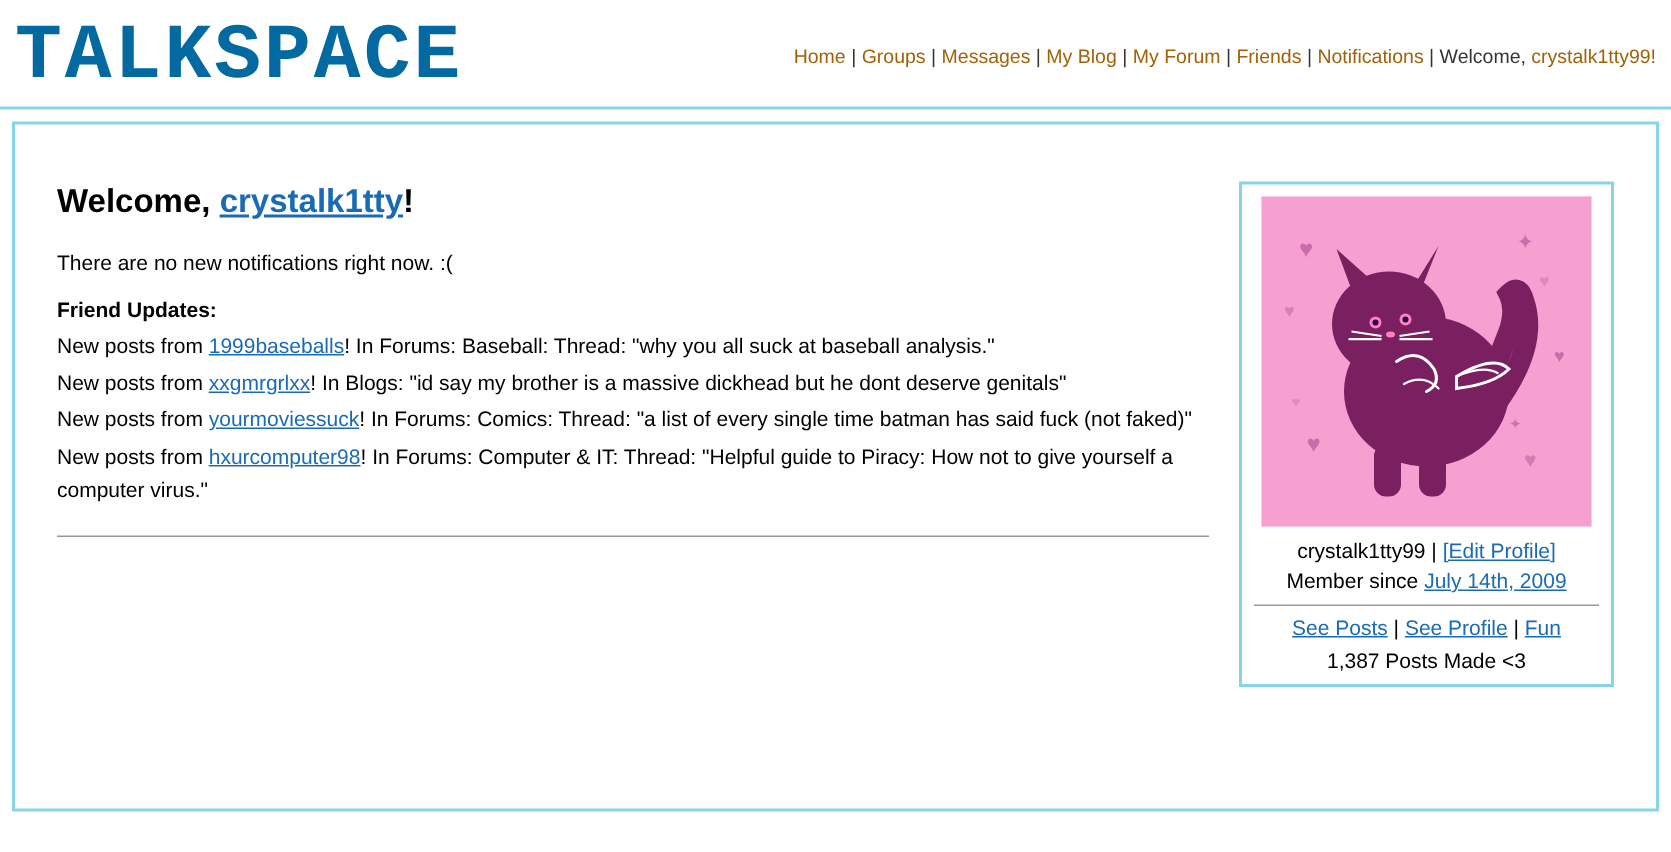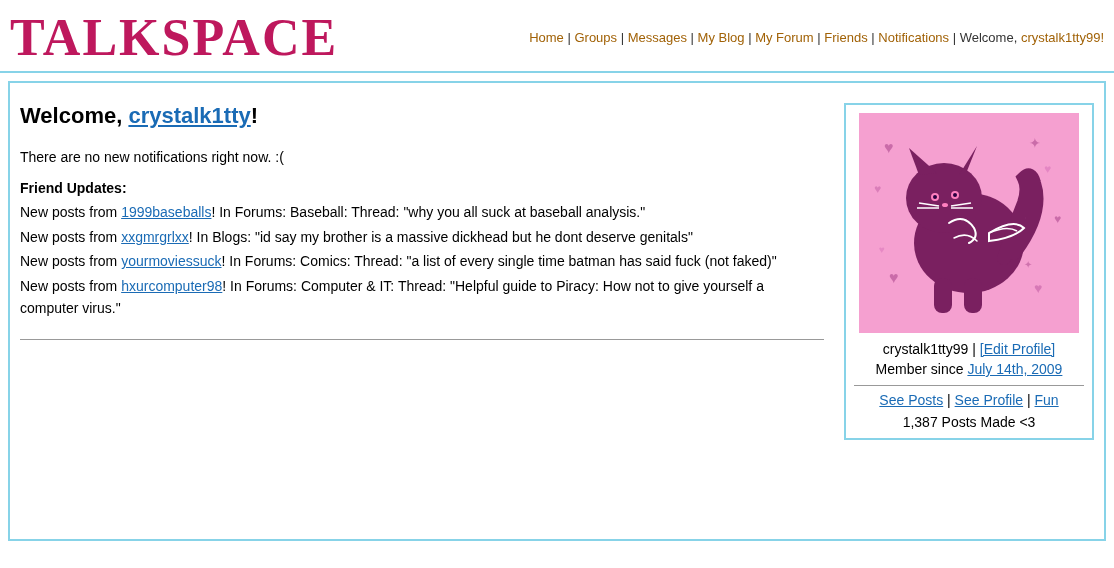--- a/index.html
+++ b/index.html
@@ -18,40 +18,40 @@
     #header {
       padding: 8px 10px 4px 10px;
       border-bottom: 2px solid #87d3e8;
       display: flex;
       align-items: center;
       justify-content: space-between;
     }
     #logo {
       font-size: 52px;
       font-weight: bold;
-      color: #be185d;
-      font-family: Liberation Serif, serif;
+      color: #0369a1;
+      font-family: Liberation Mono, monospace;
       letter-spacing: 2px;
       text-align: center;
     }
     #nav {
       font-size: 13px;
       color: #333;
     }
     #nav a {
       color: #a16207;
       text-decoration: none;
     }
     #nav span.sep { color: #333; }
 
     
     #main-wrapper {
       border: 2px solid #87d3e8;
       margin: 8px;
-      padding: 10px;
+      padding: 28px;
       min-height: 460px;
       position: relative;
     }
 
     #content-area {
       display: flex;
       gap: 10px;
     }
 
     #left-content {

